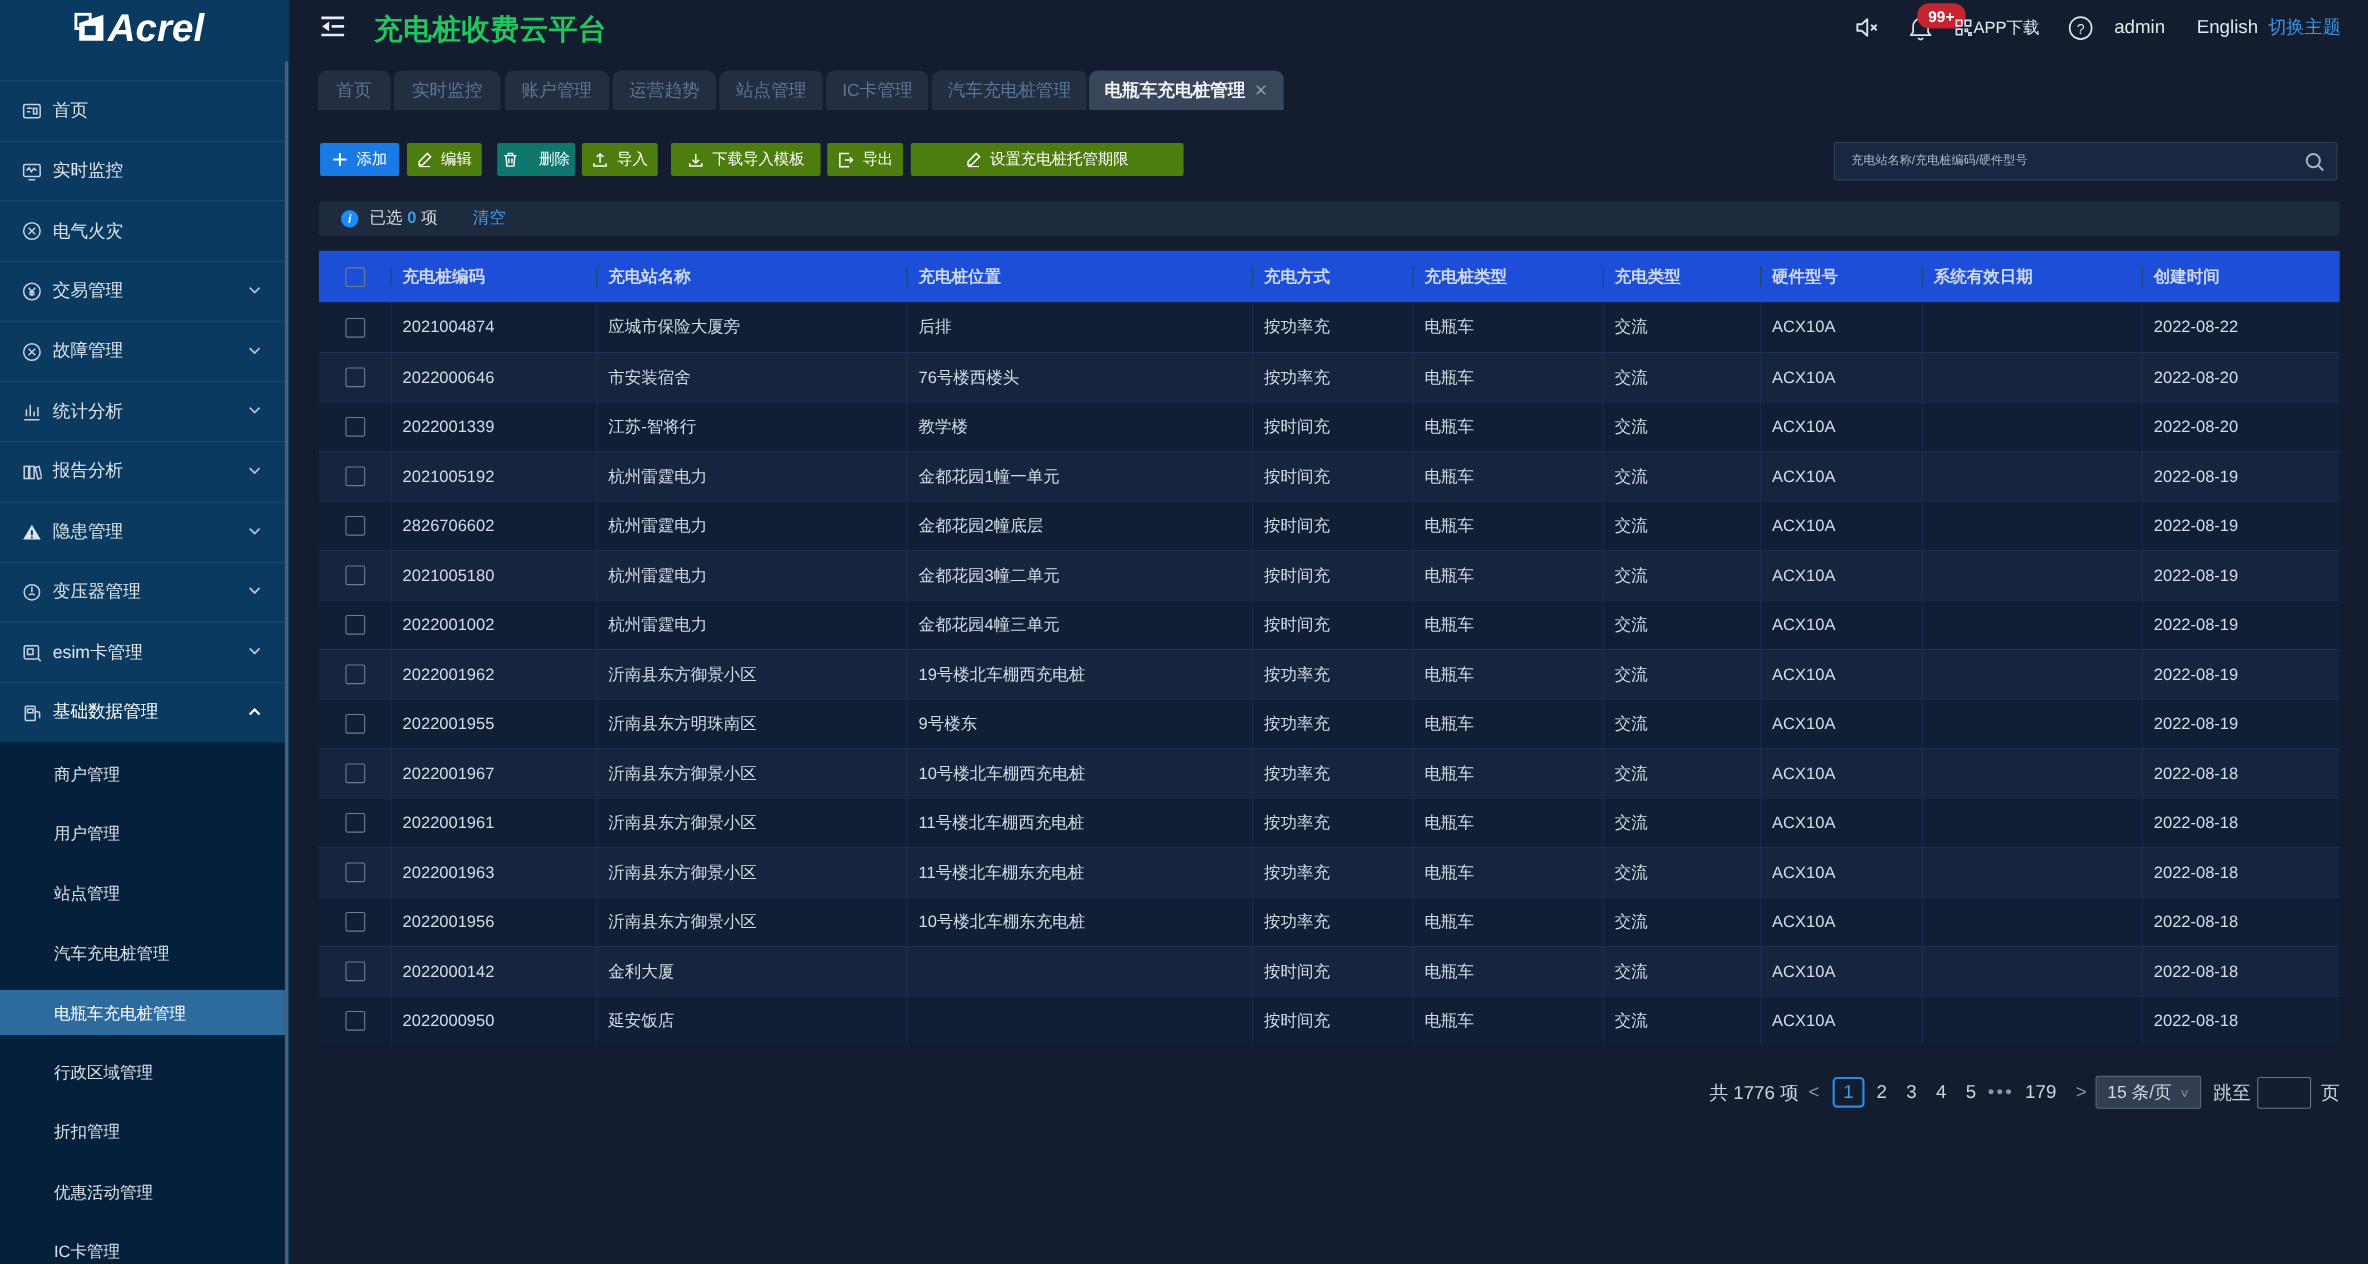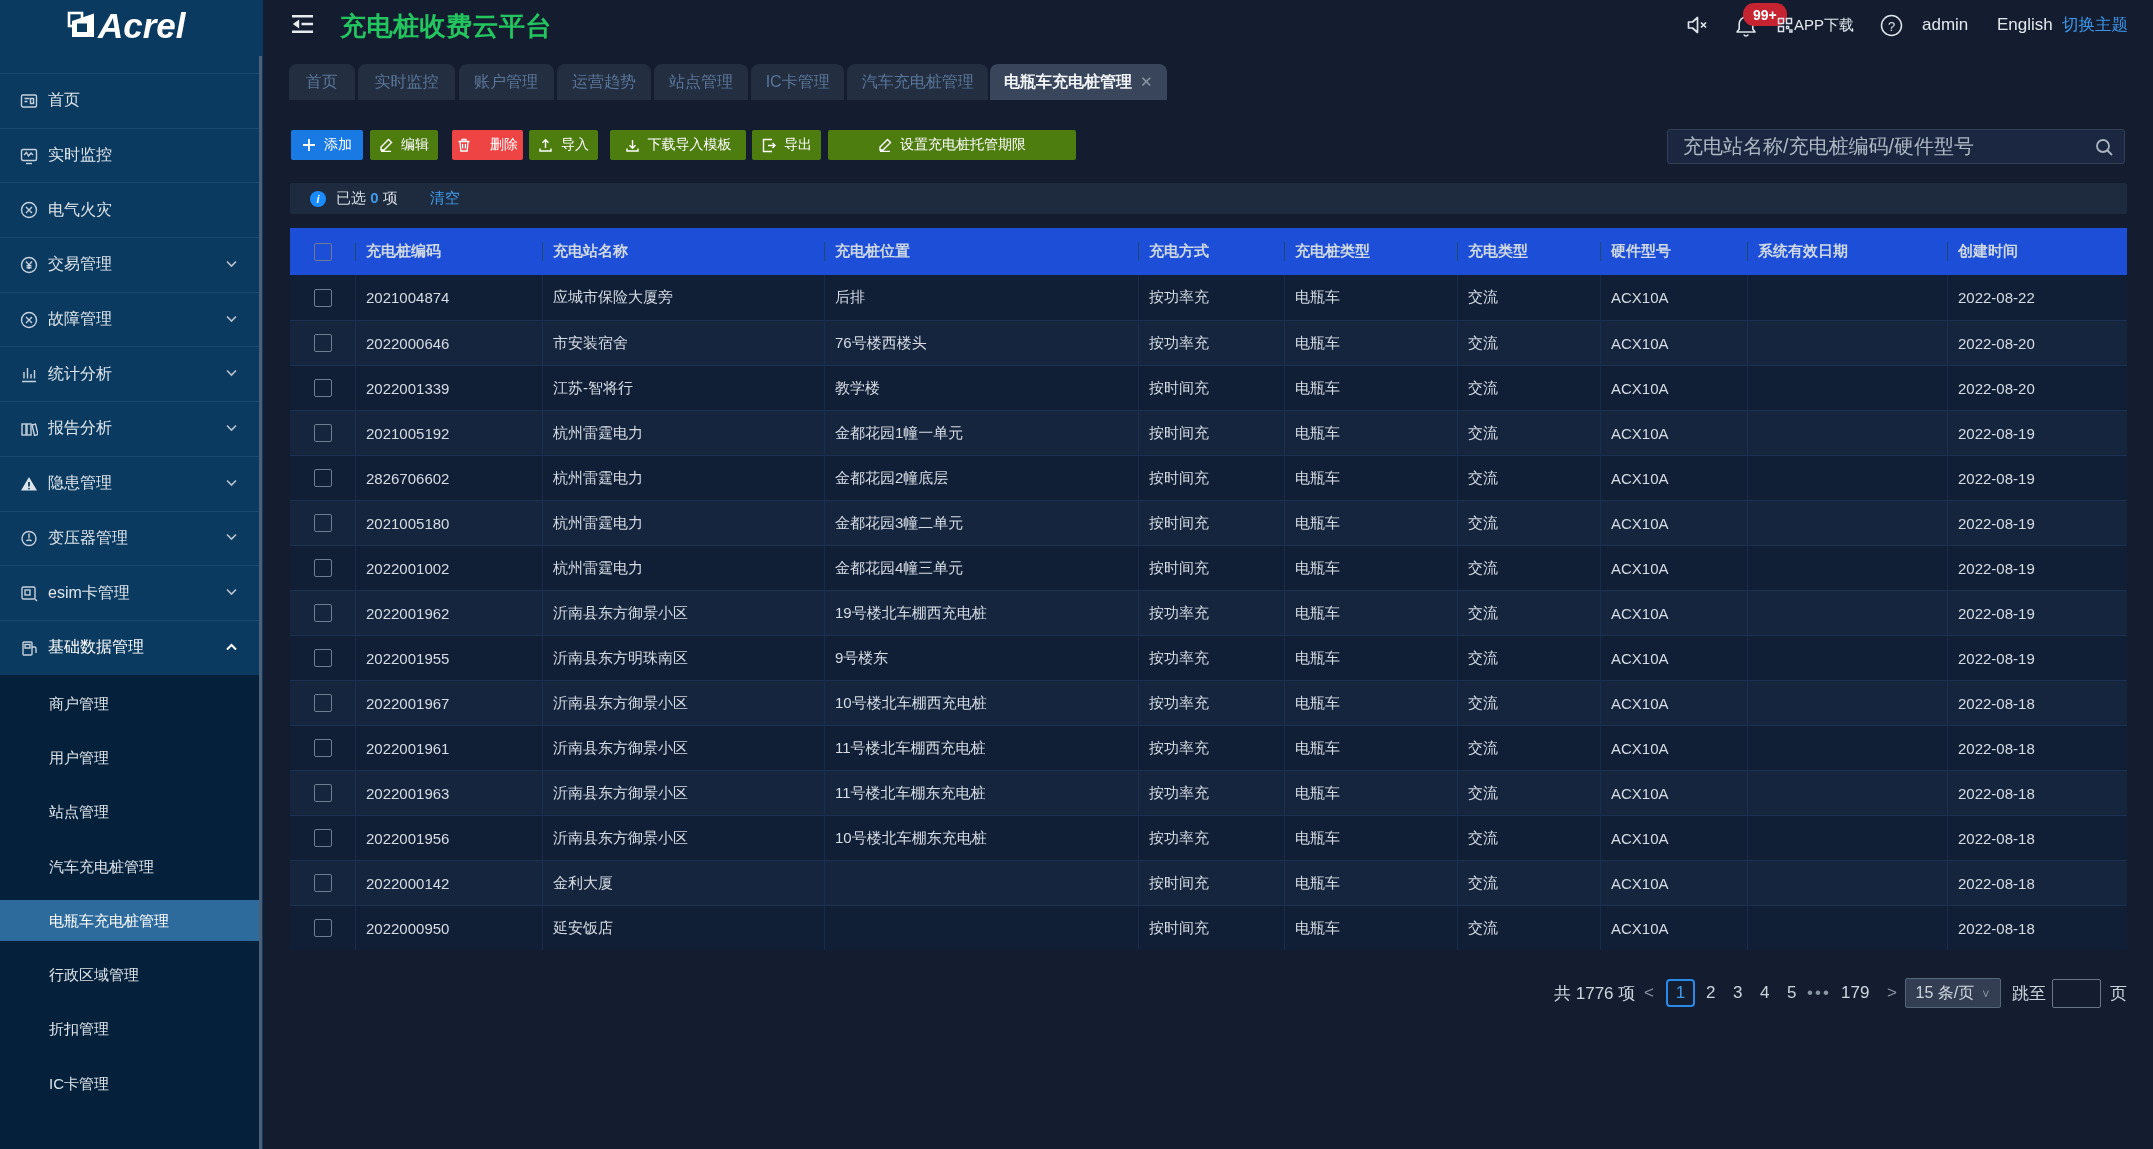--- a/index.html
+++ b/index.html
@@ -31,22 +31,22 @@
   .tabs { position:absolute; left:259px; top:64px; width:1894px; height:36px; }
   .tab { position:absolute; bottom:0; height:36px; background:#232e41; color:#5a7698; font-size:16px; border-radius:8px 8px 0 0; white-space:nowrap; display:flex; align-items:center; justify-content:center; }
   .tab.active { background:#38455a; color:#f2f5f8; font-weight:bold; }
   .tab .close { color:#8b98a8; font-weight:normal; font-size:15px; margin-left:8px; }
 
   
   .btn { position:absolute; top:130px; height:30px; border-radius:2px; color:#fff; font-size:14px; display:flex; align-items:center; justify-content:center; gap:8px; white-space:nowrap; }
   .btn svg { flex:0 0 auto; }
   .b-blue { background:#1a7ae4; }
   .b-green { background:#4d7c0f; }
-  .b-red { background:#ef4444;gap:19px; }
-  .search { position:absolute; left:1667px; top:129px; width:458px; height:35px; background:#1b2740; border:1px solid #323f55; border-radius:3px; color:#aeb9c5; font-size:20px; line-height:33px; padding-left:15px; }
+  .b-red { background:#0f766e;gap:19px; }
+  .search { position:absolute; left:1667px; top:129px; width:458px; height:35px; background:#1b2740; border:1px solid #323f55; border-radius:3px; color:#aeb9c5; font-size:11px; line-height:33px; padding-left:15px; }
   .search .mag { position:absolute; right:10px; top:8px; }
 
   
   .infobar { position:absolute; left:290px; top:183px; width:1837px; height:31px; background:#1e2a3e; border-radius:2px; display:flex; align-items:center; font-size:15px; color:#d5dde5; }
 
   
   .table { position:absolute; left:290px; top:228px; width:1837px; }
   .thead { display:flex; height:47px; background:#1d4ed8;align-items:center; }
   .thead .c { border-right:1px solid #1d4a70; display:flex; align-items:center; padding-left:10px; font-size:15px; font-weight:bold; color:#cfd9e3; }
   .thead .c:last-child { border-right:none; }
@@ -201,20 +201,23 @@
         <span>汽车充电桩管理</span>
       </div>
       <div class="sub-item active">
         <span>电瓶车充电桩管理</span>
       </div>
       <div class="sub-item">
         <span>行政区域管理</span>
       </div>
       <div class="sub-item">
         <span>折扣管理</span>
+      </div>
+      <div class="sub-item">
+        <span>优惠活动管理</span>
       </div>
       <div class="sub-item">
         <span>IC卡管理</span>
       </div>
     </div>
   <div class="sb-scroll"></div>
 </div>
 
 <div class="topbar">
   <svg class="collapse-ic" width="21" height="20" viewBox="0 0 21 20">

